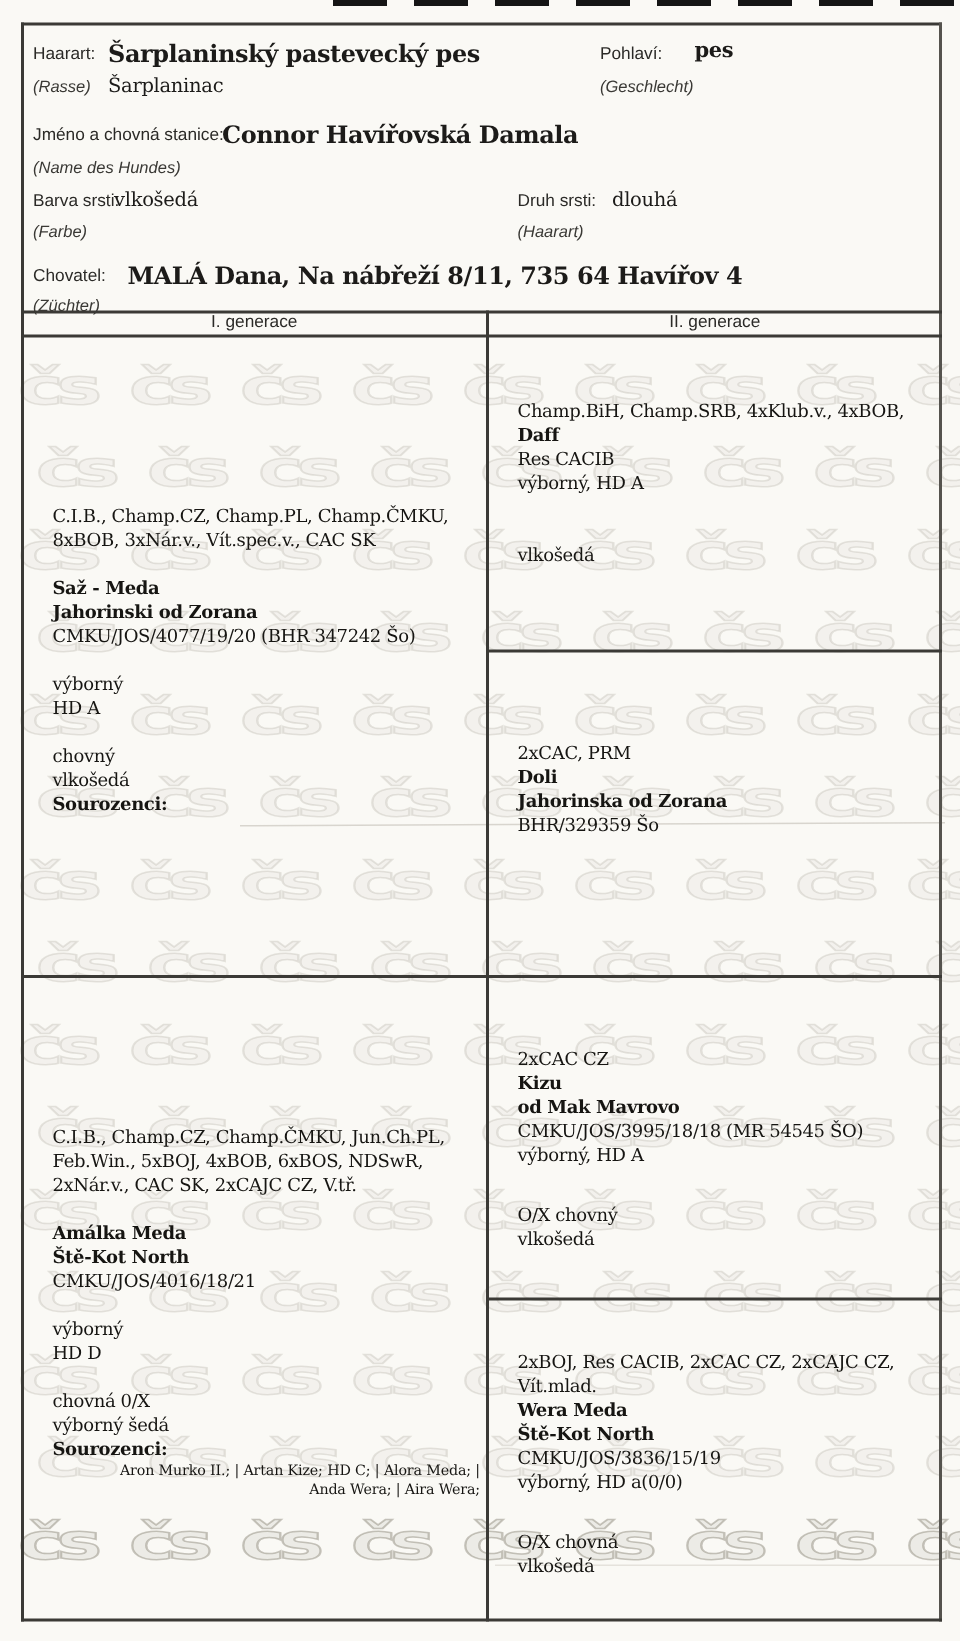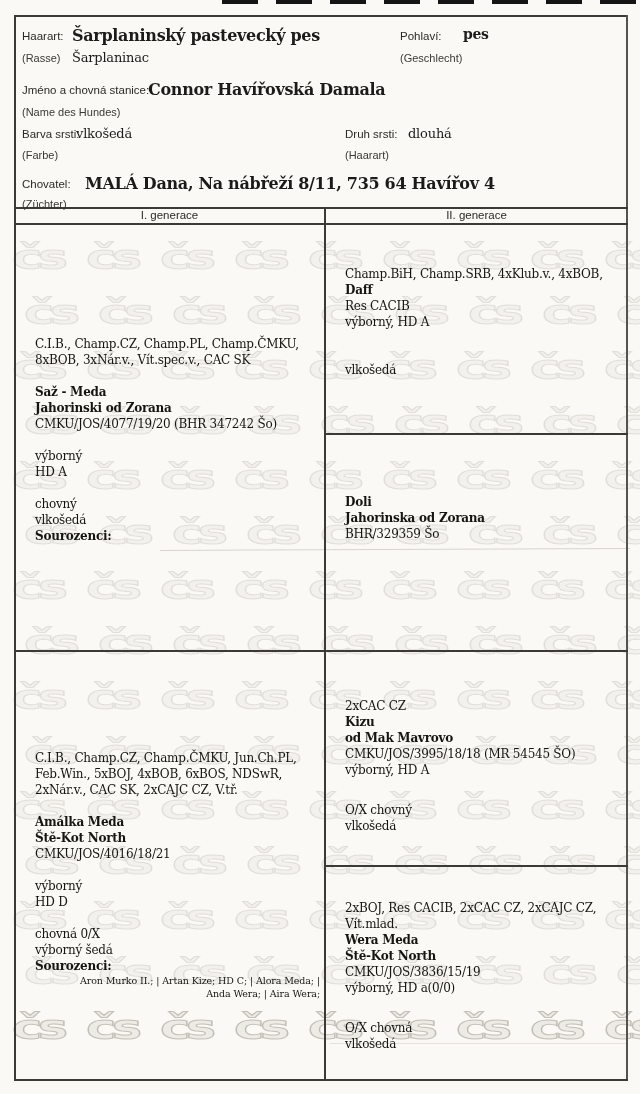--- a/index.html
+++ b/index.html
@@ -30,21 +30,21 @@
   .wm.dark{ -webkit-text-stroke:1px rgba(120,114,100,0.40); color:rgba(120,114,102,0.10); }
   
   .rule{position:absolute;background:#3b3a36;z-index:3;}
   .rule.soft{background:#55534e;}
   .crease{position:absolute;height:1px;background:#cfccc4;opacity:.8;z-index:2;}
   
   .scanbar{position:absolute;top:0;height:4px;z-index:4;
     background:repeating-linear-gradient(90deg,#151515 0 36px, transparent 36px 54px);}
   
   .lbl{position:absolute;font-size:11.5px;color:#2b2a27;z-index:5;white-space:nowrap;}
-  .sub{position:absolute;font-size:11px;color:#3a3935;z-index:5;white-space:nowrap;text-align:right;}
+  .sub{position:absolute;font-size:11px;font-style:italic;color:#3a3935;z-index:5;white-space:nowrap;text-align:right;}
   .val{position:absolute;font-family:"DejaVu Serif", serif;font-size:13px;z-index:5;white-space:nowrap;letter-spacing:-0.2px;}
   .valb{position:absolute;font-family:"DejaVu Serif", serif;font-weight:bold;font-size:16px;z-index:5;white-space:nowrap;letter-spacing:-0.3px;}
   .genhdr{position:absolute;font-size:11.5px;color:#2b2a27;z-index:5;text-align:center;}
   
   .cell{position:absolute;z-index:5;font-family:"DejaVu Serif", serif;font-size:12px;line-height:16px;letter-spacing:-0.25px;color:#161512;}
   .ln{white-space:nowrap;height:16px;}
   .ln.b{font-weight:bold;}
   .ln.s{font-size:9.5px;line-height:13px;height:13px;padding-left:14px;letter-spacing:-0.1px;text-align:right;}
   .ln.g{height:16px;}
   .ln.g2{height:24px;}
@@ -254,20 +254,21 @@
 <div class="cell" style="left:345px;top:266px;width:280px;">
     <div class="ln ">Champ.BiH, Champ.SRB, 4xKlub.v., 4xBOB,</div>
     <div class="ln b">Daff</div>
     <div class="ln ">Res CACIB</div>
     <div class="ln ">výborný, HD A</div>
     <div class="ln g">&nbsp;</div>
     <div class="ln g">&nbsp;</div>
     <div class="ln ">vlkošedá</div>
   </div>
 <div class="cell" style="left:345px;top:494px;width:280px;">
+    <div class="ln ">2xCAC, PRM</div>
     <div class="ln b">Doli</div>
     <div class="ln b">Jahorinska od Zorana</div>
     <div class="ln ">BHR/329359 Šo</div>
   </div>
 <div class="cell" style="left:35px;top:750px;width:285px;">
     <div class="ln ">C.I.B., Champ.CZ, Champ.ČMKU, Jun.Ch.PL,</div>
     <div class="ln ">Feb.Win., 5xBOJ, 4xBOB, 6xBOS, NDSwR,</div>
     <div class="ln ">2xNár.v., CAC SK, 2xCAJC CZ, V.tř.</div>
     <div class="ln g">&nbsp;</div>
     <div class="ln b">Amálka Meda</div>

